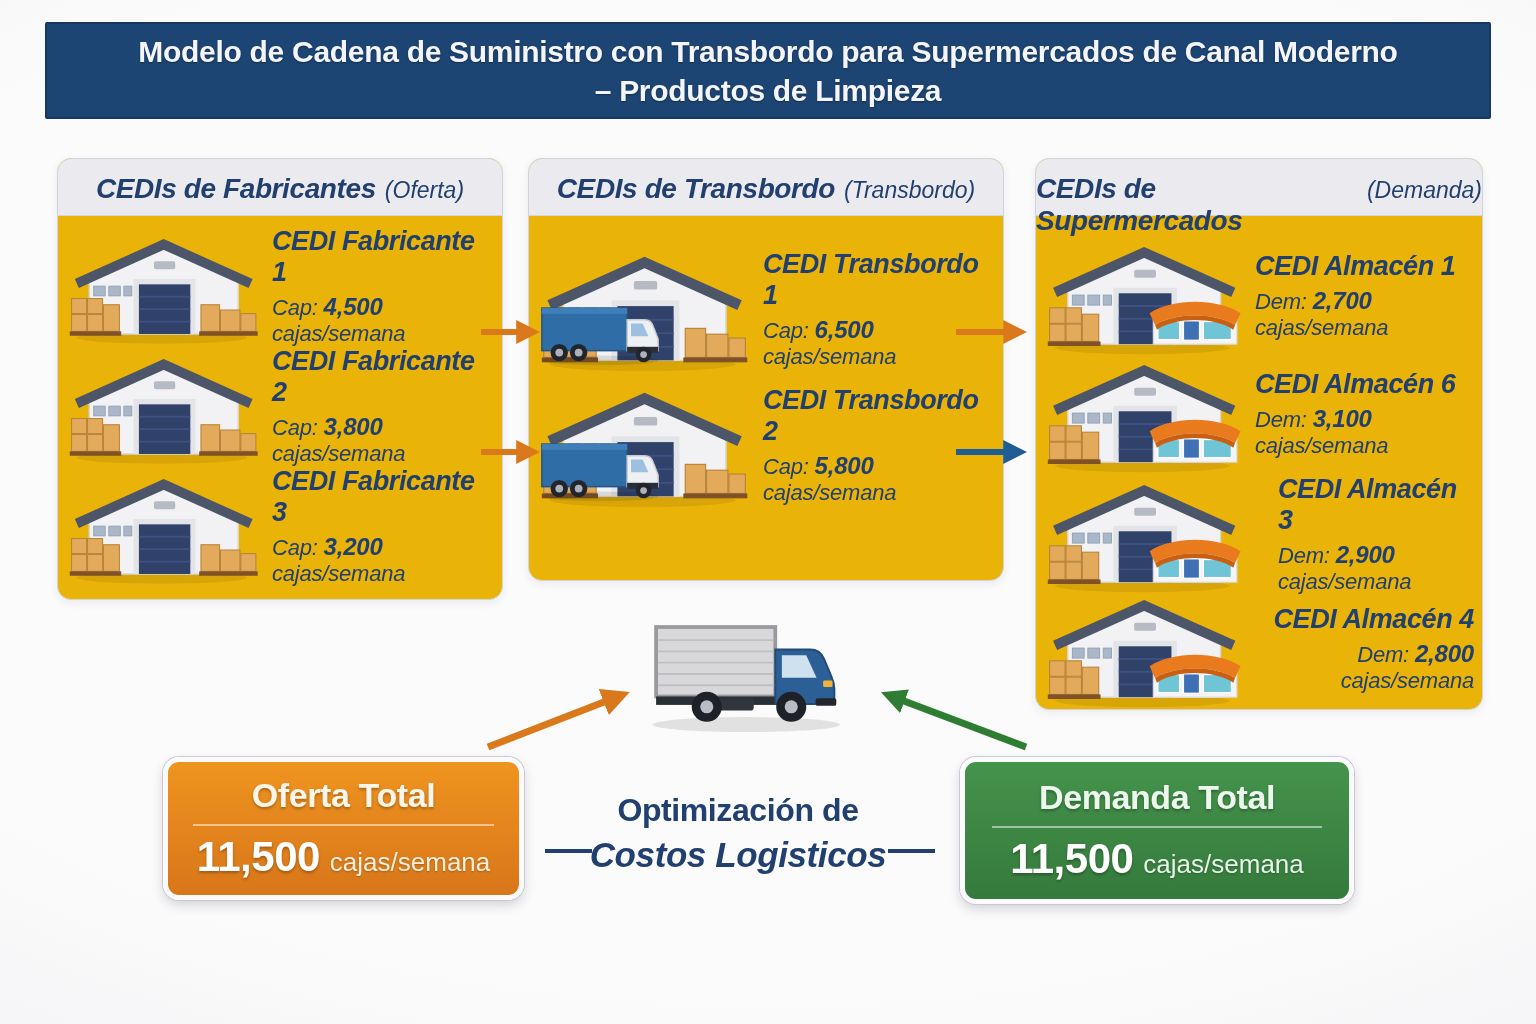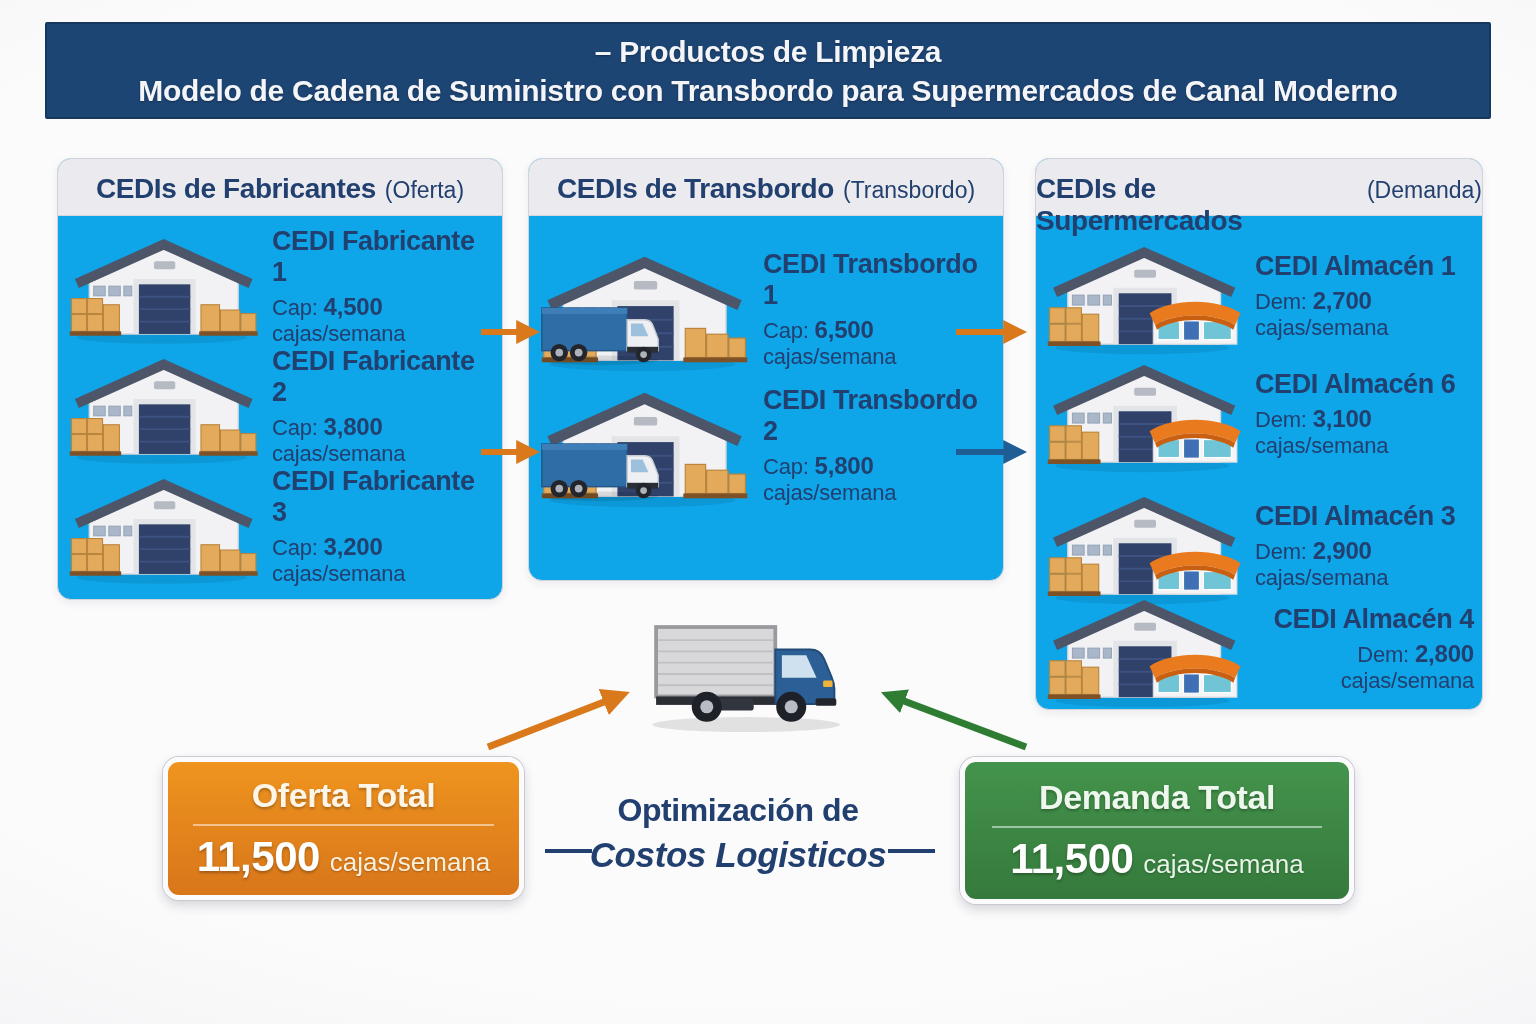--- a/index.html
+++ b/index.html
@@ -14,22 +14,23 @@
   #banner {
     position:absolute; left:45px; top:22px; width:1446px; height:97px;
     background:var(--banner); border:2px solid #16385f; border-radius:2px;
     display:flex; flex-direction:column; align-items:center; justify-content:center;
     color:#f3f5f9; text-align:center;
   }
   #banner .t-line { font-size:30px; font-weight:bold; line-height:39px; letter-spacing:-0.3px;
     text-shadow:0 1px 2px rgba(0,0,0,.35); }
   
   .panel {
-    position:absolute; background:#0ea5e9; border:1px solid #d3d4da; border-radius:14px;
+    position:absolute; background:#eab308; border:1px solid #d3d4da; border-radius:14px;
     box-shadow:0 3px 9px rgba(40,40,60,.08);
+    font-style:italic;
   }
   #panel-fab   { left:57px;   top:158px; width:446px; height:442px; }
   #panel-trans { left:528px;  top:158px; width:476px; height:423px; }
   #panel-super { left:1035px; top:158px; width:448px; height:552px; }
   .panel-header {
     height:57px; background:#ebebef; border-bottom:1px solid #d6d7dc;
     border-radius:13px 13px 0 0;
     display:flex; align-items:baseline; justify-content:center; gap:9px; padding-top:14px;
   }
   .panel-title    { font-size:28px; font-weight:bold; color:var(--navy); letter-spacing:-0.4px; }
@@ -43,21 +44,21 @@
   .item-name { font-size:27px; font-weight:bold; color:var(--navy); letter-spacing:-0.4px; margin-bottom:5px; }
   .item-cap  { font-size:22px; color:var(--navy); letter-spacing:-0.2px; }
   .item-cap b { font-size:24px; }
   
   #panel-fab .row   { height:115px; } 
   #panel-fab .r1 { top:70px; }  #panel-fab .r2 { top:190px; }  #panel-fab .r3 { top:310px; }
   #panel-trans .row { height:124px; }
   #panel-trans .r1 { top:88px; } #panel-trans .r2 { top:224px; }
   #panel-super .row { height:116px; }
   #panel-super .r1 { top:79px; } #panel-super .r2 { top:197px; }
-  #panel-super .r3 { top:329px; } #panel-super .r4 { top:432px;text-align:right; }
+  #panel-super .r3 { top:317px;gap:23px; } #panel-super .r4 { top:432px;text-align:right; }
   
   .total-box {
     position:absolute; border-radius:16px; border:5px solid #fbfbfd;
     box-shadow:0 0 0 1px #c9cad1, 0 5px 12px rgba(30,30,50,.18);
     display:flex; flex-direction:column; align-items:center; justify-content:center;
   }
   #box-oferta  { left:163px; top:757px; width:361px; height:143px;
     background:linear-gradient(180deg, var(--orange-box-top), var(--orange-box-bottom));align-items:center; }
   #box-demanda { left:960px; top:757px; width:394px; height:147px;
     background:linear-gradient(180deg, var(--green-box-top), var(--green-box-bottom)); }
@@ -136,22 +137,22 @@
           <rect x="173" y="93" width="31" height="20"></rect>
       </g>
       <rect x="152" y="93" width="16" height="20" fill="#3f6fb5"></rect>
       <path d="M114,84 C138,67 190,67 214,84 L208,97 C186,83 142,83 120,97 Z" fill="#ea7a1e"></path>
       <path d="M120,97 C142,83 186,83 208,97 L206,102 C184,88 144,88 122,102 Z" fill="#c95f10"></path>
     </g>
   </defs>
 </svg>
 
 <div id="banner">
+  <div class="t-line">Modelo de Cadena de Suministro con Transbordo para Supermercados de Canal Moderno</div>
   <div class="t-line">– Productos de Limpieza</div>
-  <div class="t-line">Modelo de Cadena de Suministro con Transbordo para Supermercados de Canal Moderno</div>
 </div>
 
 <div class="panel" id="panel-fab">
   <div class="panel-header">
     <span class="panel-title">CEDIs de Fabricantes</span>
     <span class="panel-subtitle">(Oferta)</span>
   </div>
   <div class="row r1">
     <svg class="illus" viewBox="0 0 220 130">
         <use href="#sym-warehouse-core"></use>

